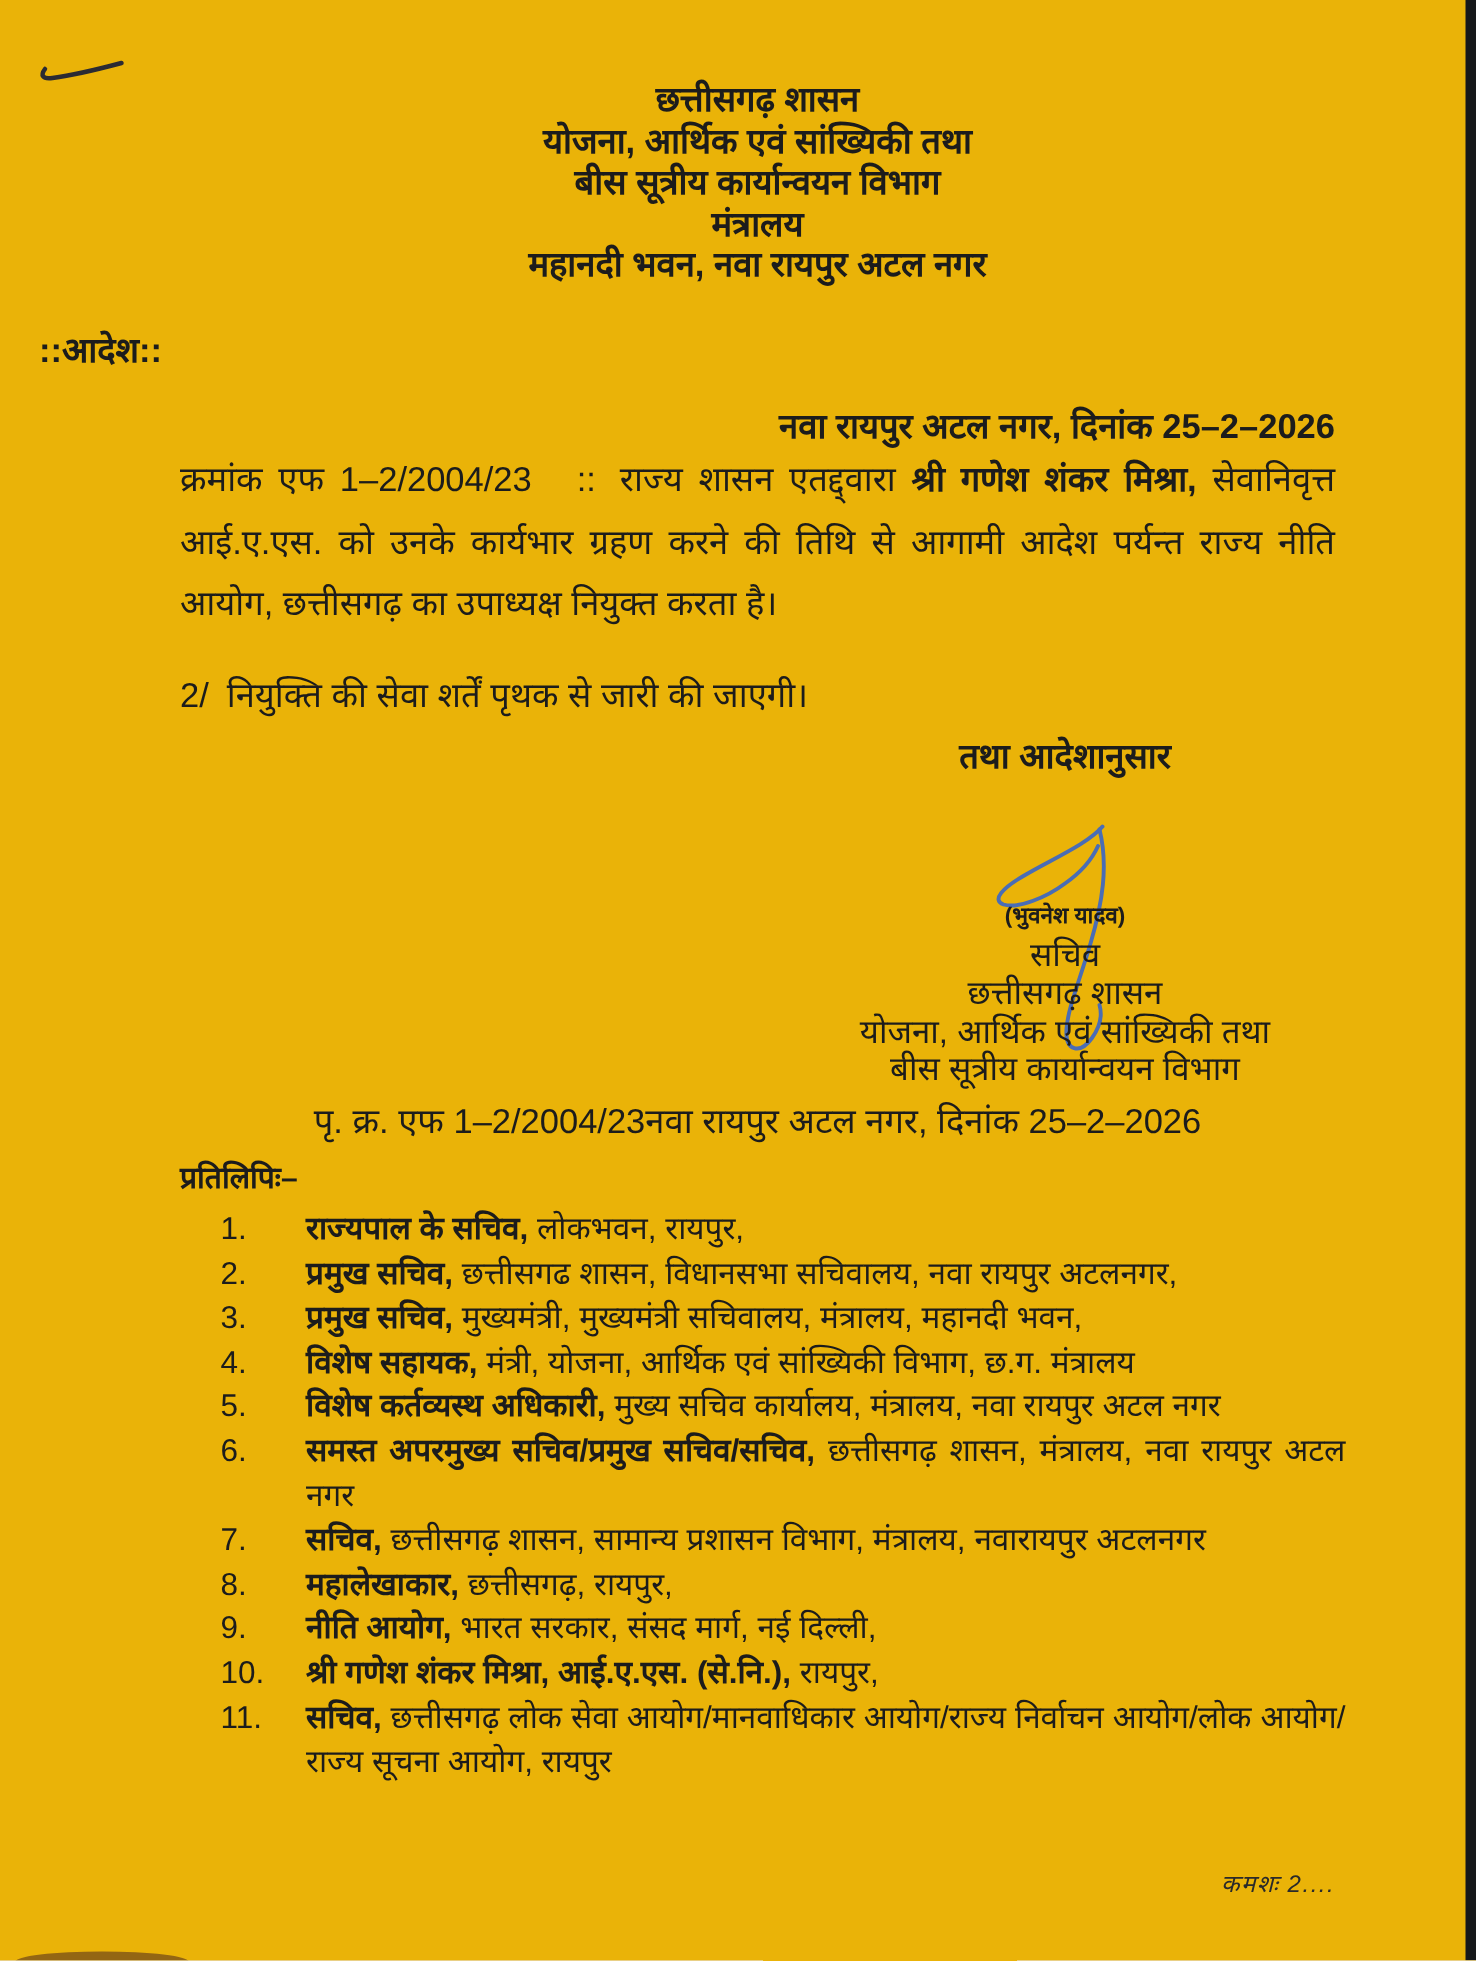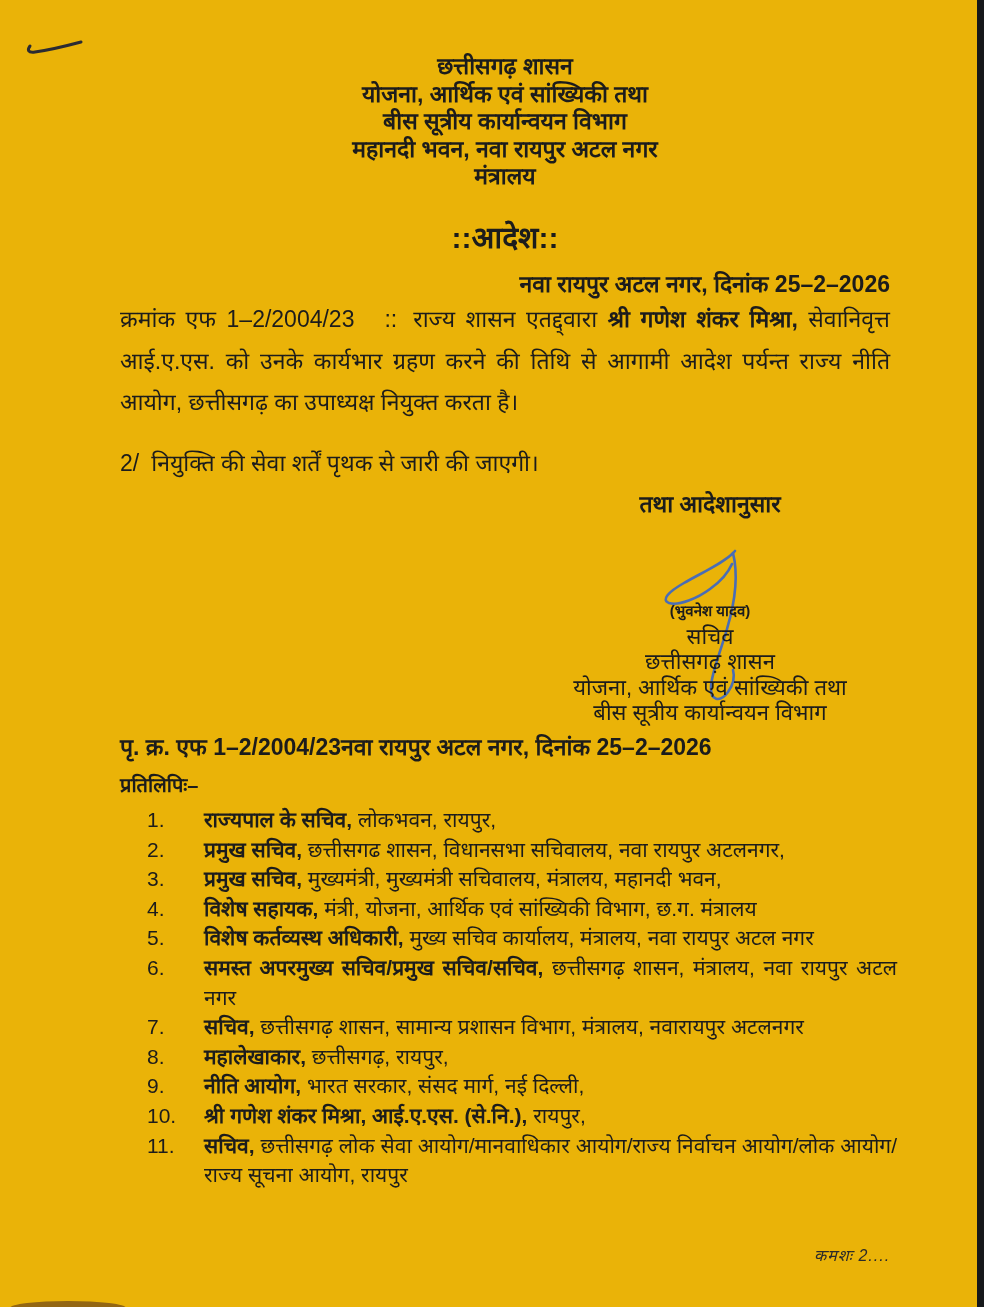--- a/index.html
+++ b/index.html
@@ -14,21 +14,21 @@
     color: #1c1c1c;
   }
   .bold { font-weight: 700; }
 
   .letterhead {
     position: absolute; top: 53px; left: 26px; width: 958px;
     text-align: center; font-weight: 700; font-size: 23px; line-height: 27.5px;
   }
   .order-heading {
     position: absolute; top: 216px; left: 26px; width: 958px;
-    text-align: center; font-weight: 700; font-size: 30px;
+    font-weight: 700; font-size: 23px;
   }
   .place-date {
     position: absolute; top: 267px; right: 94px;
     font-weight: 700; font-size: 23px;
   }
   .order-para {
     position: absolute; top: 299px; left: 120px; width: 770px;
     font-size: 23px; line-height: 41.5px; text-align: justify;
   }
   .order-para .ref { font-weight: 400; margin-right: 30px; }
@@ -44,22 +44,22 @@
     text-align: center; font-weight: 700; font-size: 23px; line-height: 30px;
   }
   .signer {
     position: absolute; top: 598px; left: 530px; width: 360px;
     text-align: center; font-size: 22px; line-height: 25.5px;
   }
   .signer .name { font-weight: 700; font-size: 15px; }
 
   .endorsement {
     position: absolute; top: 730px; left: 120px; width: 770px;
-    display: flex; justify-content: flex-start;
-    font-weight: 700; font-size: 23px;
+    display: flex; justify-content: center;
+    font-weight: 400; font-size: 23px;
   }
   .copies-heading {
     position: absolute; top: 771px; left: 120px;
     font-weight: 700; font-size: 20px;
   }
   .copies-list {
     position: absolute; top: 805px; left: 147px; width: 750px;
     font-size: 21px; line-height: 29.6px;
   }
   .copy-item { display: flex; }
@@ -93,22 +93,22 @@
       <path d="M 733 553 C 739 577, 735 602, 727 629 C 719 656, 712 672, 711 686 C 710 701, 720 703, 728 692 C 733 685, 735 677, 733 670"></path>
     </g>
 
     <ellipse cx="68" cy="1308" rx="58" ry="7" fill="rgba(75,38,30,0.55)"></ellipse>
   </svg>
 
   <div class="letterhead">
     <div>छत्तीसगढ़ शासन</div>
     <div>योजना, आर्थिक एवं सांख्यिकी तथा</div>
     <div>बीस सूत्रीय कार्यान्वयन विभाग</div>
+    <div>मंत्रालय</div>
     <div>महानदी भवन, नवा रायपुर अटल नगर</div>
-    <div>मंत्रालय</div>
   </div>
 
   <div class="order-heading">::आदेश::</div>
 
   <div class="place-date">नवा रायपुर अटल नगर, दिनांक 25–2–2026</div>
 
   <div class="order-para">
     <span class="ref">क्रमांक एफ 1–2/2004/23</span><span class="sep">::</span><span>राज्य शासन एतद्द्वारा</span>
     <span class="bold">श्री गणेश शंकर मिश्रा,</span>
     <span>सेवानिवृत्त आई.ए.एस. को उनके कार्यभार ग्रहण करने की तिथि से आगामी आदेश पर्यन्त राज्य नीति आयोग, छत्तीसगढ़ का उपाध्यक्ष नियुक्त करता है।</span>

